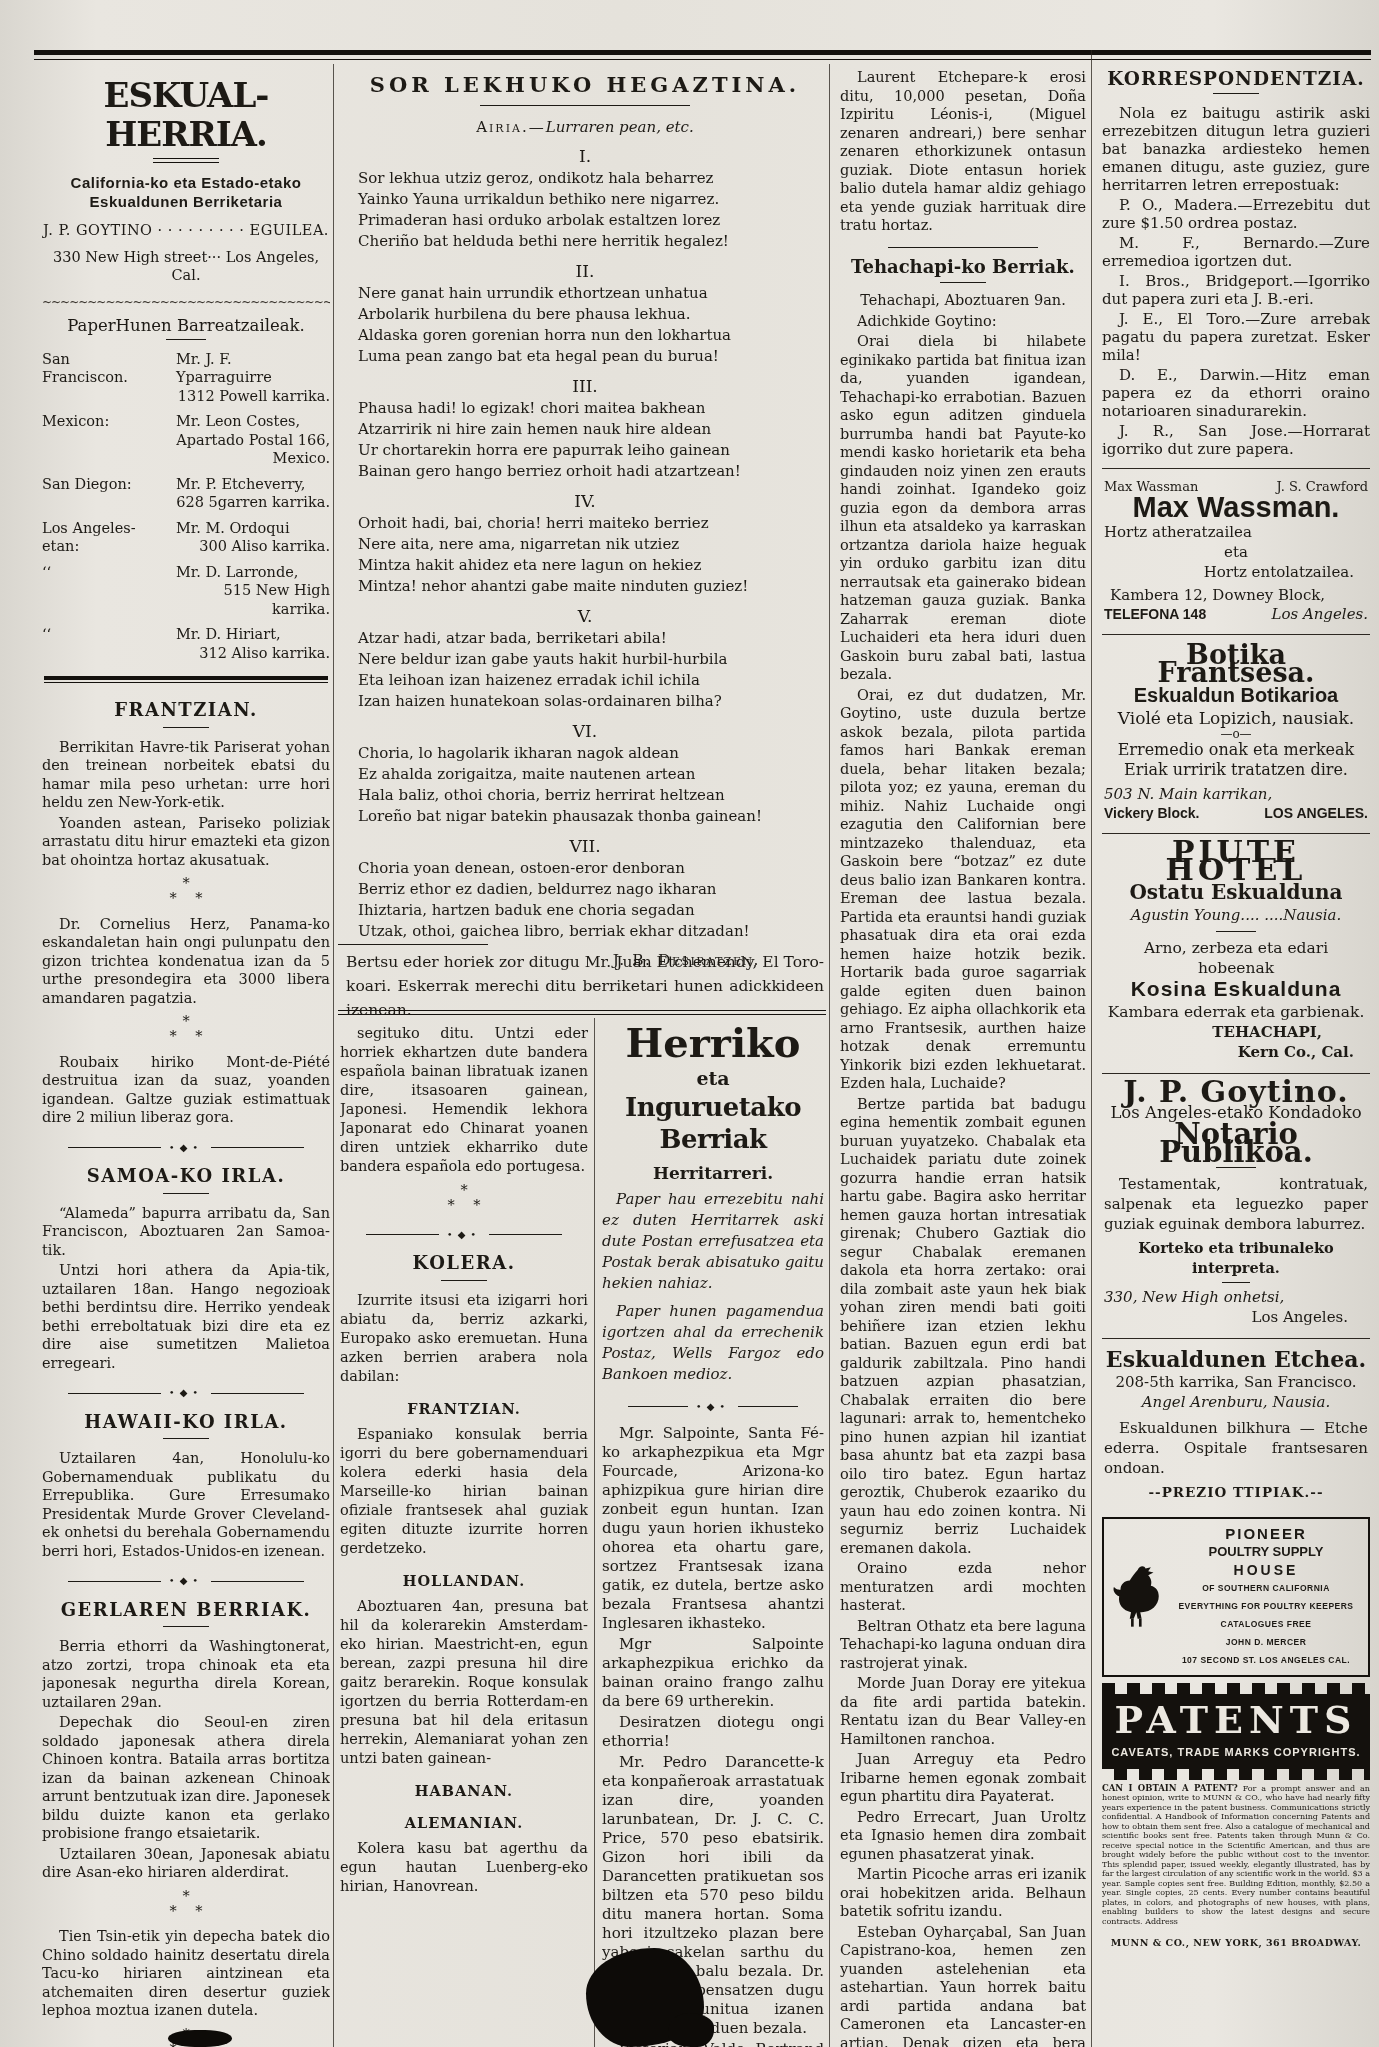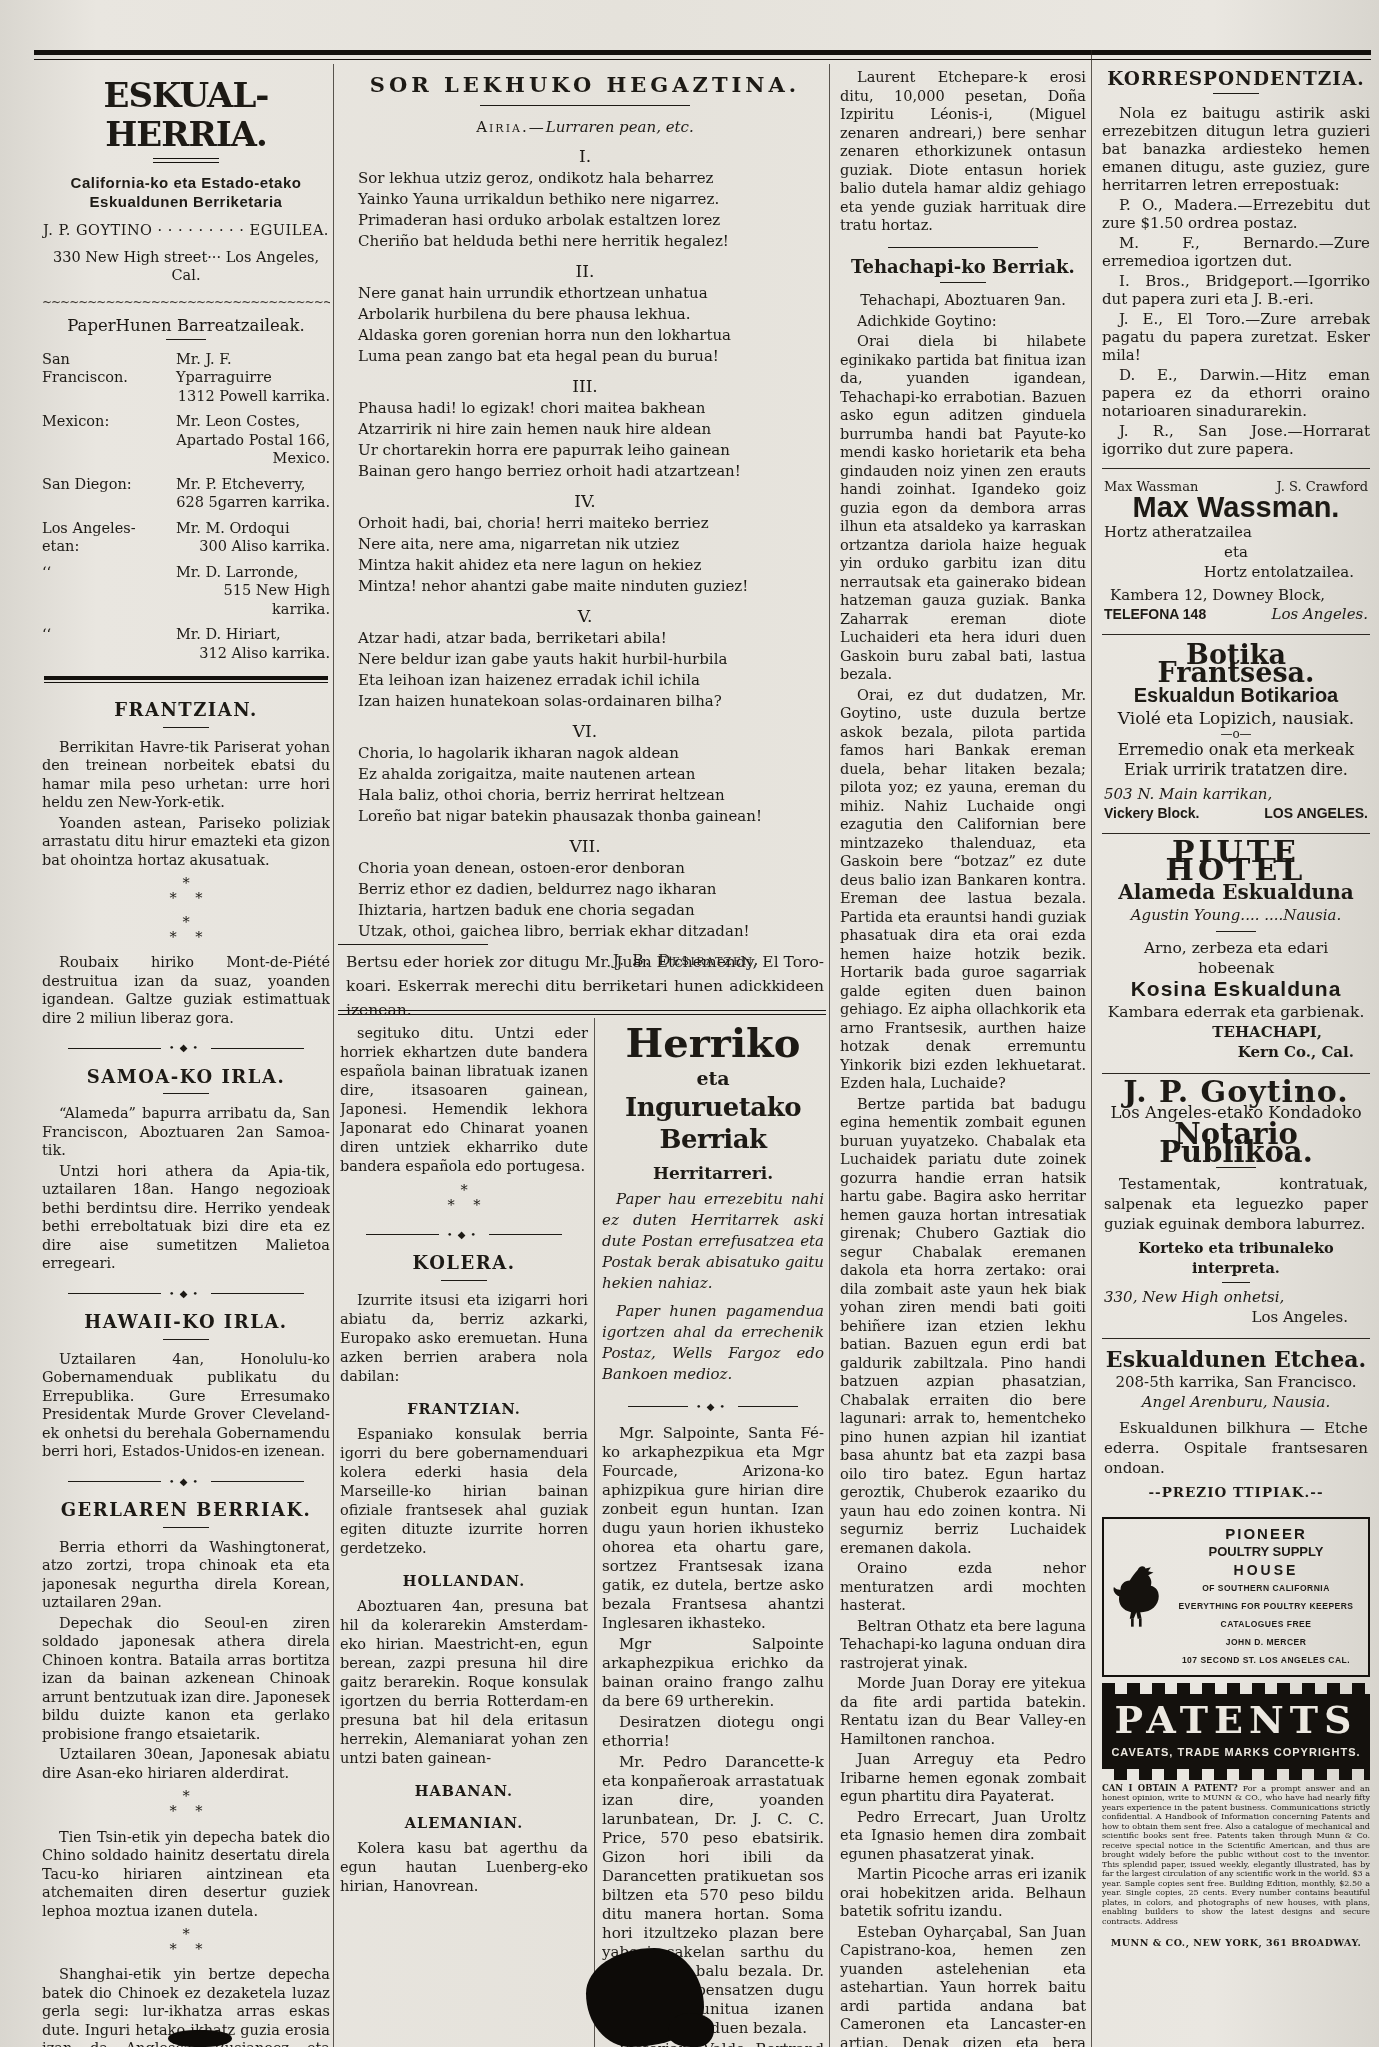--- a/index.html
+++ b/index.html
@@ -195,20 +195,21 @@
 
     <div class="sec">
 
           <h3 class="sec-head">FRANTZIAN.</h3>
           <div class="sec-rule"></div>
           <div>
 
           <p class="para">Berrikitan Havre-tik Pariserat yohan den treinean norbeitek ebatsi du hamar mila peso urhetan: urre hori heldu zen New-York-etik.</p>
             <p class="para">Yoanden astean, Pariseko poliziak arrastatu ditu hirur emazteki eta gizon bat ohointza hortaz akusatuak.</p>
             <p class="para stars"></p>
+            <p class="para">Dr. Cornelius Herz, Panama-ko eskandaletan hain ongi pulunpatu den gizon trichtea kondenatua izan da 5 urthe presondegira eta 3000 libera amandaren pagatzia.</p>
             <p class="para stars"></p>
             <p class="para">Roubaix hiriko Mont-de-Piété destruitua izan da suaz, yoanden igandean. Galtze guziak estimattuak dire 2 miliun liberaz gora.</p>
           </div>
         </div>
         <div class="sec">
           <div class="orn">
             <span class="orn-dots">•◆•</span>
           </div>
           <h3 class="sec-head">SAMOA-KO IRLA.</h3>
           <div class="sec-rule"></div>
@@ -453,21 +454,21 @@
       <div class="ad-line ad-center" style="font-size:16px;">Eriak urririk tratatzen dire.</div>
       <div class="ad-line ad-italic" style="margin-top:4px;">503 N. Main karrikan,</div>
       <div class="ad-row">
         <span class="ad-bold-sans" style="font-size:14px;">Vickery Block.</span>
         <span class="ad-bold-sans" style="font-size:14px;">LOS ANGELES.</span>
       </div>
     </div>
 
     <div class="ad">
       <div class="piute-title">PIUTE HOTEL</div>
-      <div class="ad-sub-sans" style="font-family:'DejaVu Serif',serif;">Alameda Eskualduna</div>
+      <div class="ad-sub-sans" style="font-family:'DejaVu Serif',serif;">Ostatu Eskualduna</div>
       <div class="ad-line ad-center ad-italic">Agustin Young.... ....Nausia.</div>
       <div class="ad-orule"></div>
       <div class="ad-line ad-center" style="font-size:15.5px;">Arno, zerbeza eta edari hobeenak</div>
       <div class="ad-sub-sans" style="font-size:21px;letter-spacing:1px;">Kosina Eskualduna</div>
       <div class="ad-line ad-center" style="font-size:15.5px;">Kambara ederrak eta garbienak.</div>
       <div class="ad-line ad-right" style="font-weight:bold;padding-right:46px;">TEHACHAPI,</div>
       <div class="ad-line ad-right" style="font-weight:bold;padding-right:14px;">Kern Co., Cal.</div>
     </div>
 
     <div class="ad">

